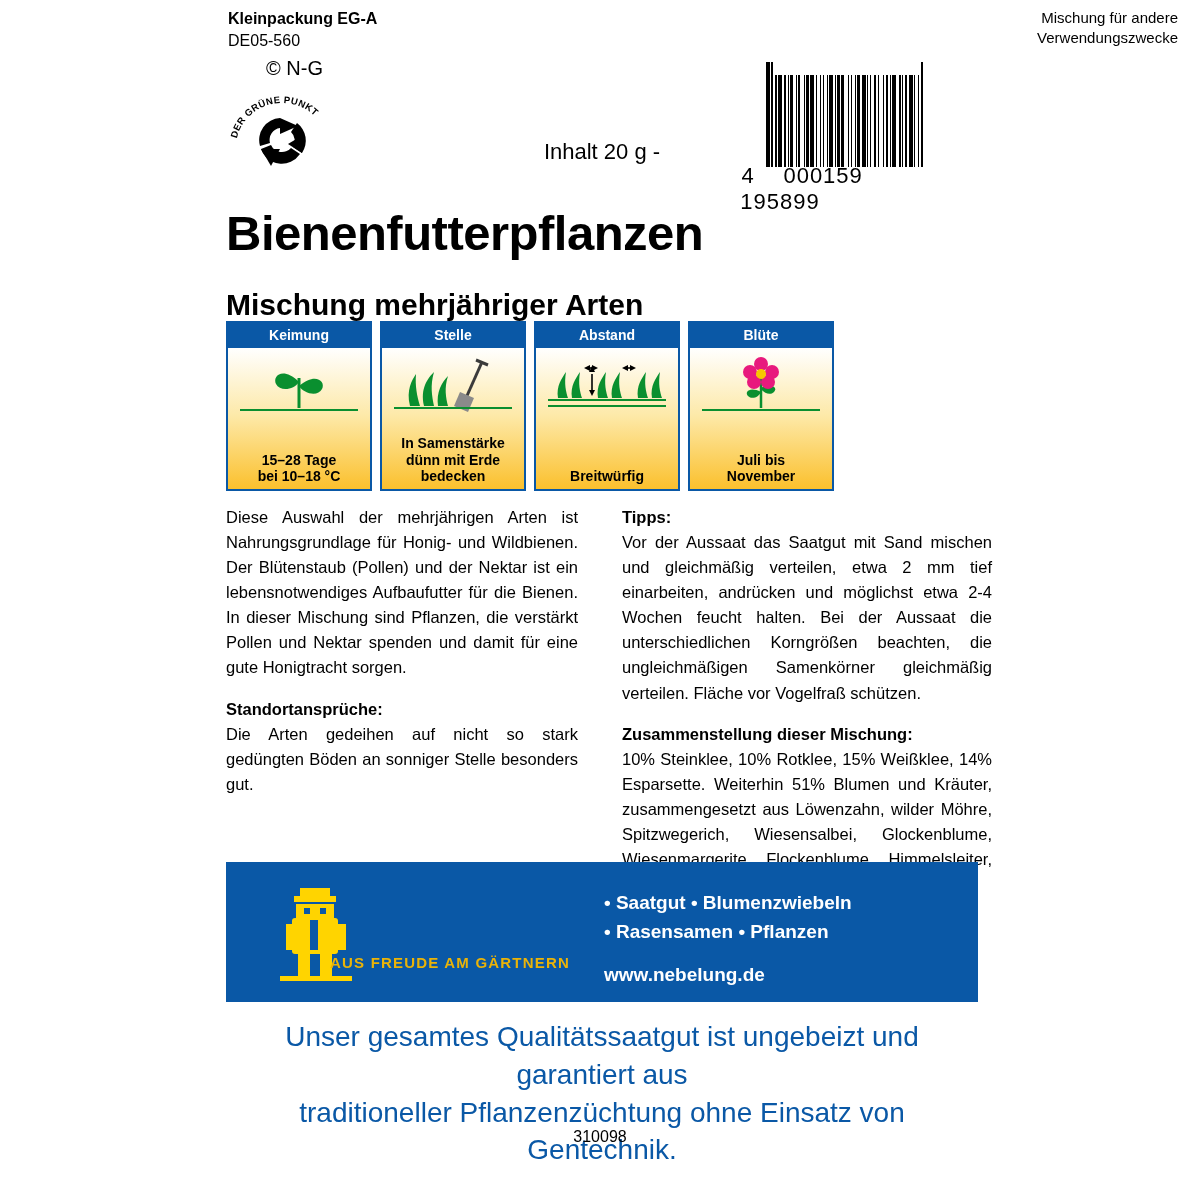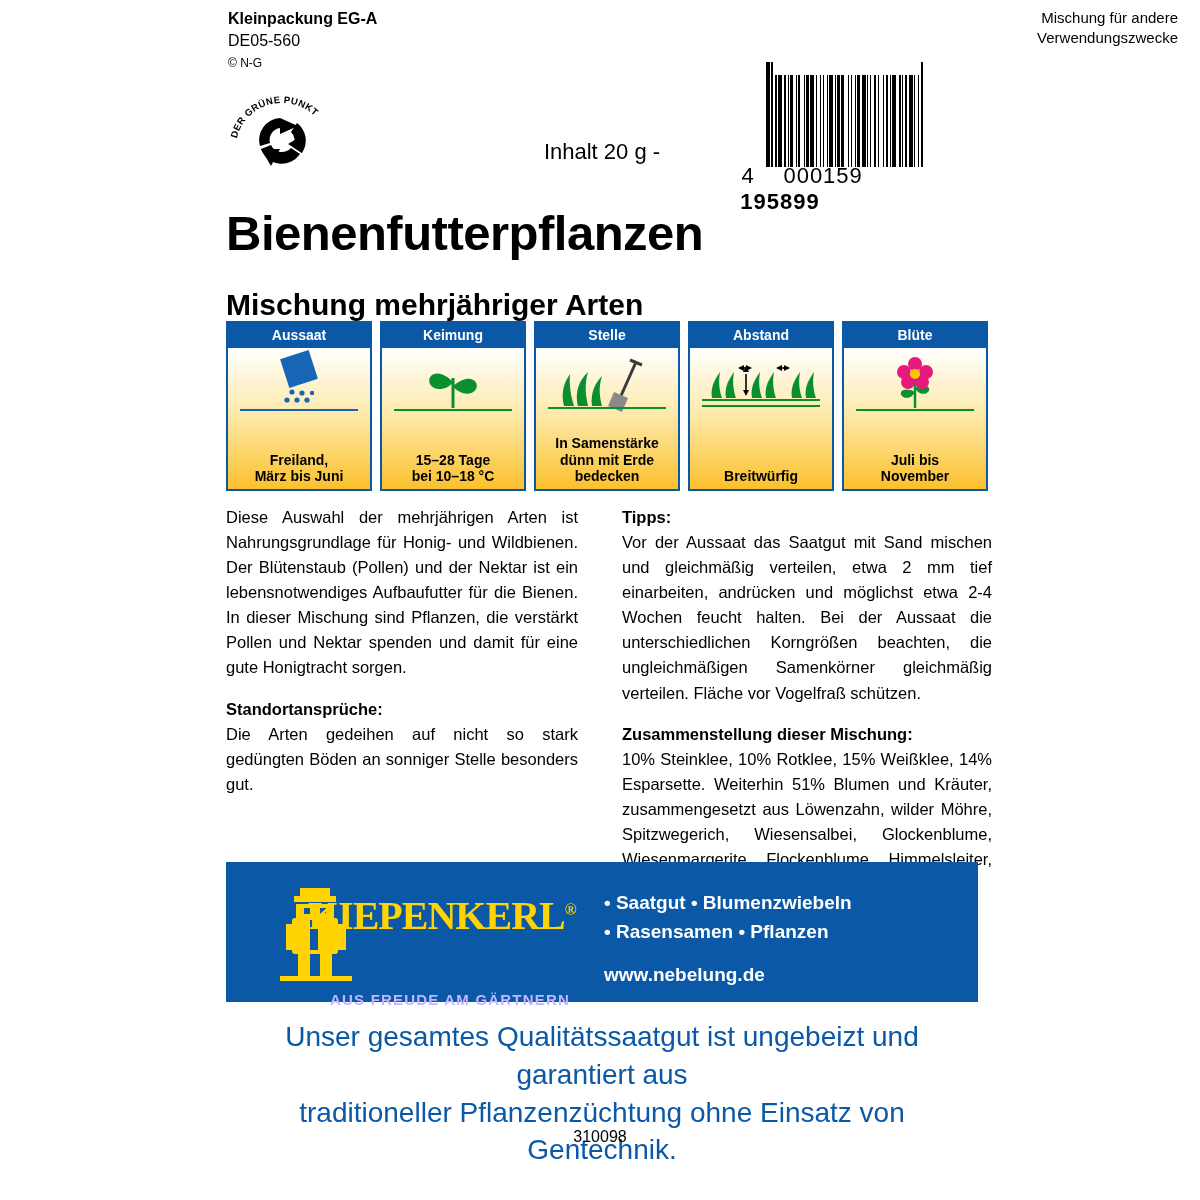--- a/index.html
+++ b/index.html
@@ -46,36 +46,36 @@
   .colL{position:absolute;left:226px;top:505px;width:352px;font-size:16.5px;line-height:1.52;text-align:justify;}
   .colR{position:absolute;left:610px;top:505px;width:370px;font-size:16.5px;line-height:1.52;text-align:justify;margin-left:12px;}
   .hd{font-weight:bold;margin-top:16px;}
   .p{margin:0;}
 
   
   .brand{position:absolute;left:226px;top:862px;width:752px;height:140px;background:#0a58a6;color:#fff;}
   .brand .logo{position:absolute;left:30px;top:18px;width:300px;height:105px;}
   .kw{position:absolute;left:82px;top:30px;font-size:40px;font-weight:bold;color:#ffd400;letter-spacing:-1px;font-family:"Liberation Serif",serif;}
   .kw .reg{font-size:16px;vertical-align:super;}
-  .slogan{position:absolute;left:104px;top:92px;font-size:15px;font-weight:bold;color:#c4b5fd;letter-spacing:1.2px;margin-top:37px;}
+  .slogan{position:absolute;left:104px;top:92px;font-size:15px;font-weight:bold;color:#eab308;letter-spacing:1.2px;}
   .brand .bullets{position:absolute;left:378px;top:26px;font-size:19px;font-weight:bold;line-height:1.55;}
   .brand .web{position:absolute;left:378px;top:102px;font-size:19px;font-weight:bold;}
 
   .footnote{position:absolute;left:226px;top:1018px;width:752px;text-align:center;color:#0a58a6;font-size:28px;line-height:1.35;}
   .code{position:absolute;left:0;top:1128px;width:1200px;text-align:center;font-size:16px;}
 </style>
 </head>
 <body>
 
 <div class="page">
 
   <div class="top-left">
     <div class="b">Kleinpackung EG-A</div>
     <div>DE05-560</div>
-    <div style="font-size:12px;margin-top:4px;">© N-G</div>
+    <div style="font-size:20px;margin-top:4px;margin-left:38px;">© N-G</div>
   </div>
 
   <div class="top-right">
     <div>Mischung für andere</div>
     <div>Verwendungszwecke</div>
   </div>
 
   <div class="gruener-punkt">
     <svg class="gp-text" viewBox="0 0 120 88">
       <defs>
@@ -177,49 +177,28 @@
         <i style="width: 2.7px; background: transparent; height: 92px;"></i>
         <i style="width: 1.35px; background: rgb(0, 0, 0); height: 92px;"></i>
         <i style="width: 1.35px; background: transparent; height: 105px;"></i>
         <i style="width: 2.7px; background: rgb(0, 0, 0); height: 105px;"></i>
         <i style="width: 1.35px; background: transparent; height: 105px;"></i>
       </div>
   </div>
   <div class="barcode-digits">
     <span style="width:36px;text-align:center;">4</span>
     <span style="width:100px;text-align:center;">000159</span>
-    <span style="width:100px;text-align:center;font-weight:bold;">195899</span>
+    <span style="width:100px;text-align:center;">195899</span>
   </div>
 
   <div class="title">Bienenfutterpflanzen</div>
   <div class="subtitle">Mischung mehrjähriger Arten</div>
 
   <div class="boxes">
 
-    <div class="box">
-      <div class="hdr">Aussaat</div>
-      <div class="body">
-        <div class="pic">
-          <svg viewBox="0 0 142 78" width="142" height="78">
-            <rect x="56" y="6" width="30" height="30" fill="#1766b5" transform="rotate(-18 71 21)"></rect>
-            <g fill="#1766b5">
-              <circle cx="64" cy="44" r="2.6"></circle>
-                <circle cx="74" cy="45" r="2.6"></circle>
-              <circle cx="69" cy="52" r="2.6"></circle>
-                <circle cx="59" cy="52" r="2.6"></circle>
-              <circle cx="79" cy="52" r="2.6"></circle>
-                <circle cx="84" cy="45" r="2.2"></circle>
-            </g>
-            <line x1="12" y1="62" x2="130" y2="62" stroke="#1766b5" stroke-width="2"></line>
-          </svg>
-        </div>
-        <div class="cap" style="white-space:pre-line">Freiland,
-März bis Juni</div>
-      </div>
-    </div>
 
     <div class="box">
       <div class="hdr">Keimung</div>
       <div class="body">
         <div class="pic">
           <svg viewBox="0 0 142 78" width="142" height="78">
             <path d="M71 60 L71 30" stroke="#0a8f2f" stroke-width="3" fill="none"></path>
             <path d="M71 34 C55 18 44 28 48 36 C52 44 66 42 71 34 Z" fill="#0a8f2f"></path>
             <path d="M71 38 C87 24 98 33 94 41 C90 49 76 46 71 38 Z" fill="#0a8f2f"></path>
             <line x1="12" y1="62" x2="130" y2="62" stroke="#0a8f2f" stroke-width="2"></line>
@@ -338,23 +317,20 @@
         <rect x="42" y="74" width="12" height="24"></rect>
         <rect x="64" y="74" width="12" height="24"></rect>
         <rect x="24" y="96" width="72" height="5"></rect>
       </g>
       <g fill="#0a58a6">
         <rect x="48" y="28" width="6" height="6"></rect>
         <rect x="64" y="28" width="6" height="6"></rect>
         <rect x="54" y="40" width="8" height="30"></rect>
       </g>
     </svg>
-    <div class="kw">
-      <span>KIEPENKERL</span><span class="reg">®</span>
-    </div>
     <div class="slogan">AUS FREUDE AM GÄRTNERN</div>
     <div class="bullets">
       <div>• Saatgut • Blumenzwiebeln</div>
       <div>• Rasensamen • Pflanzen</div>
     </div>
     <div class="web">www.nebelung.de</div>
   </div>
 
   <div class="footnote">
     <div>Unser gesamtes Qualitätssaatgut ist ungebeizt und garantiert aus</div>

